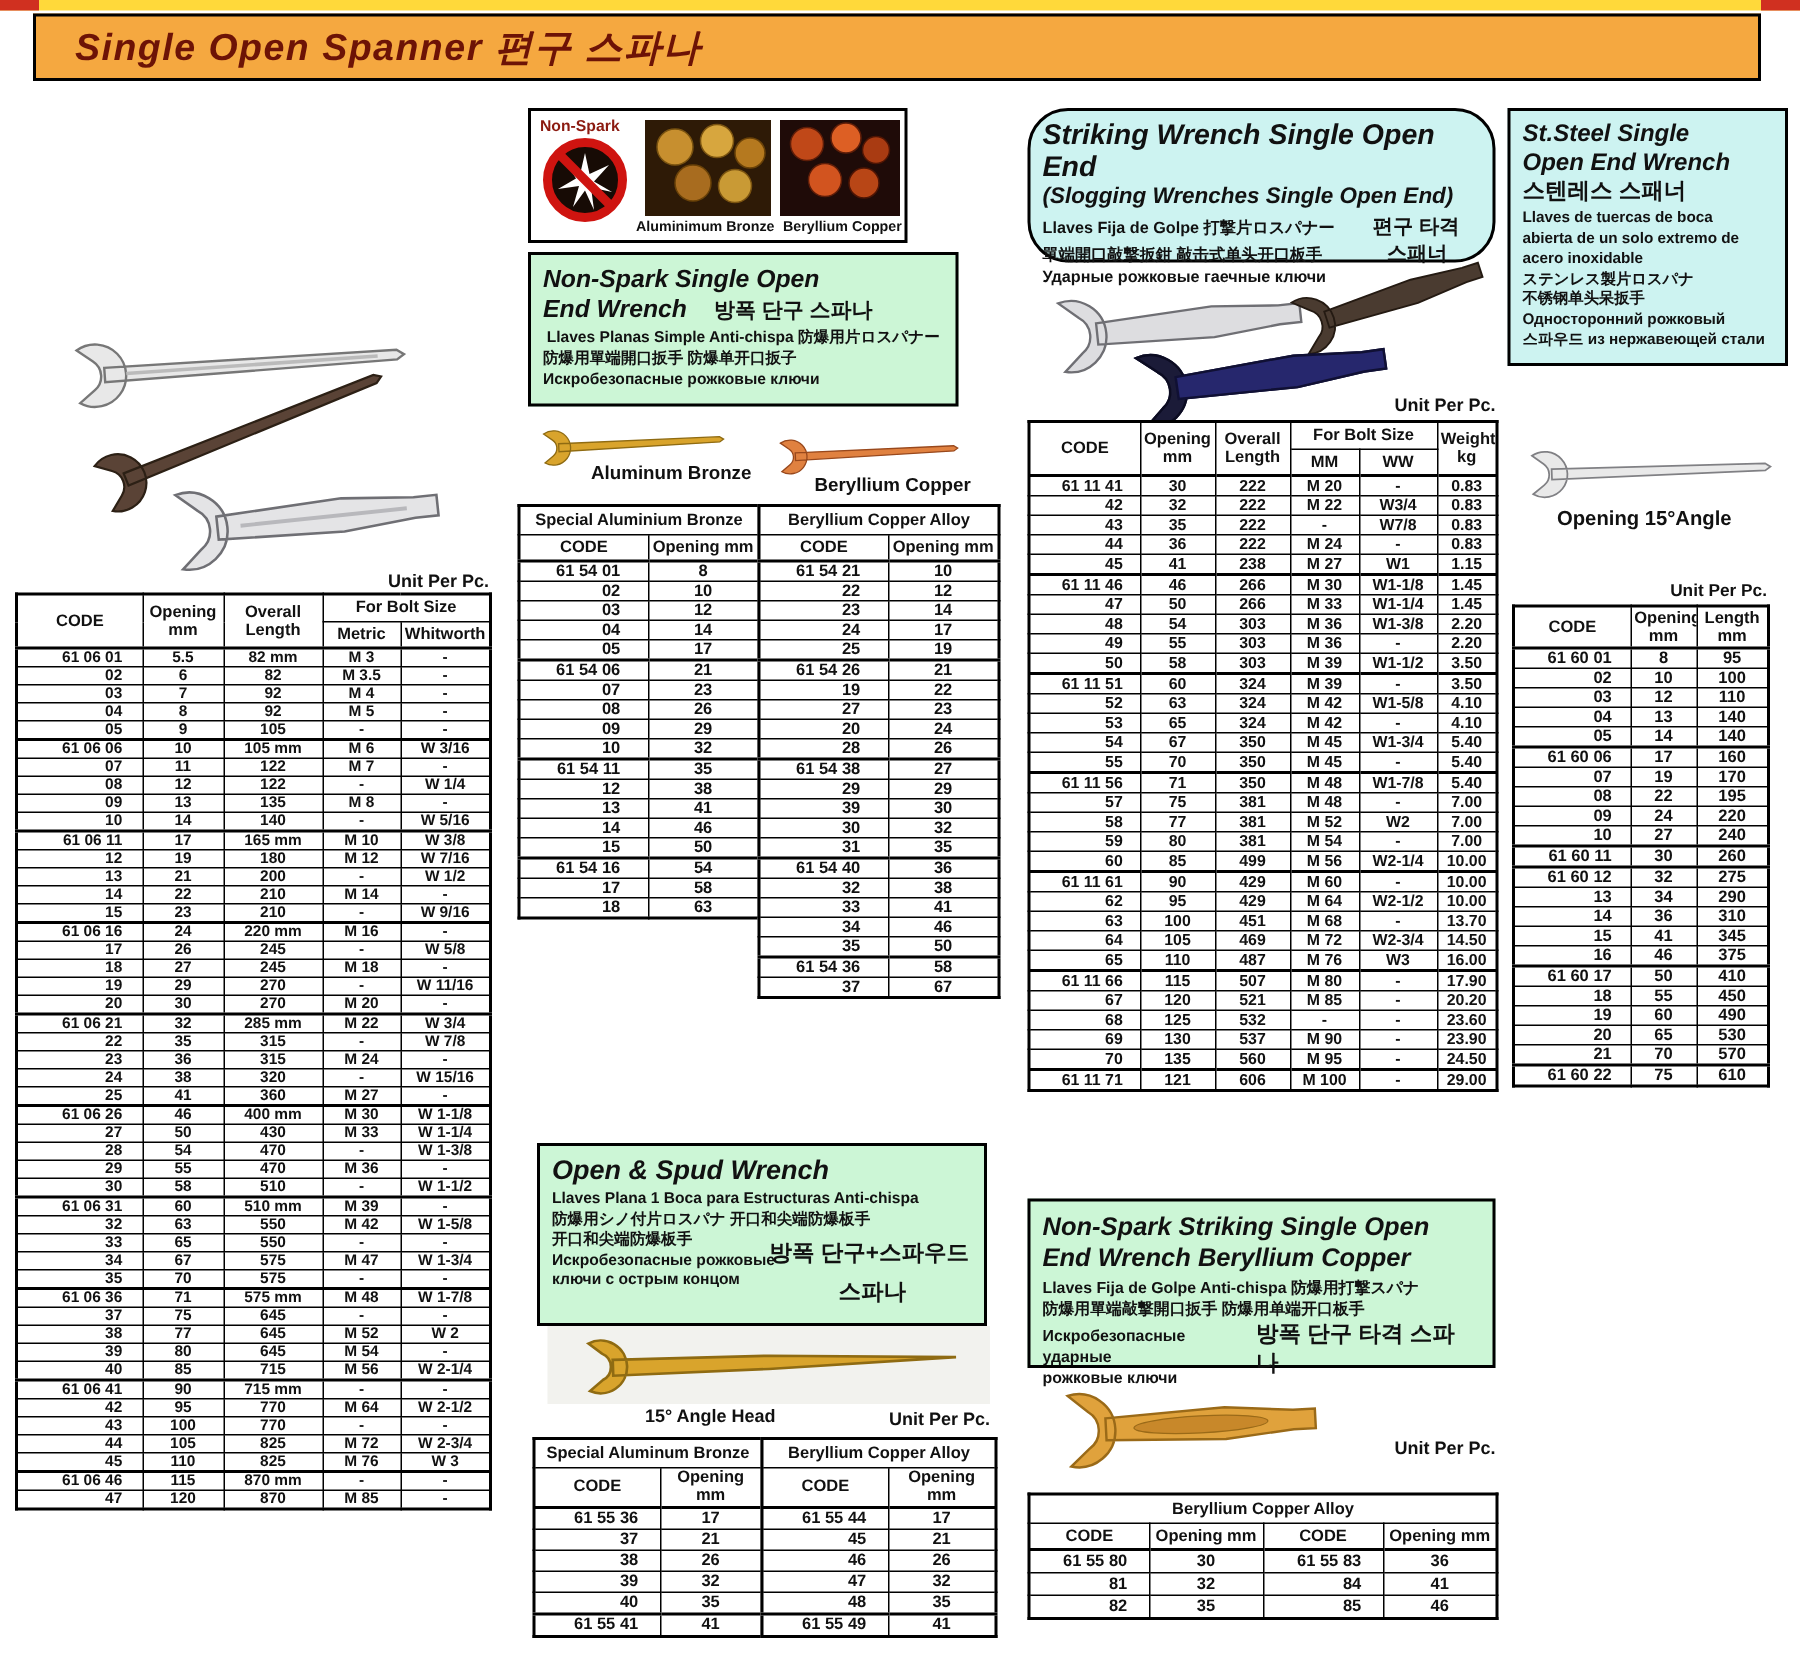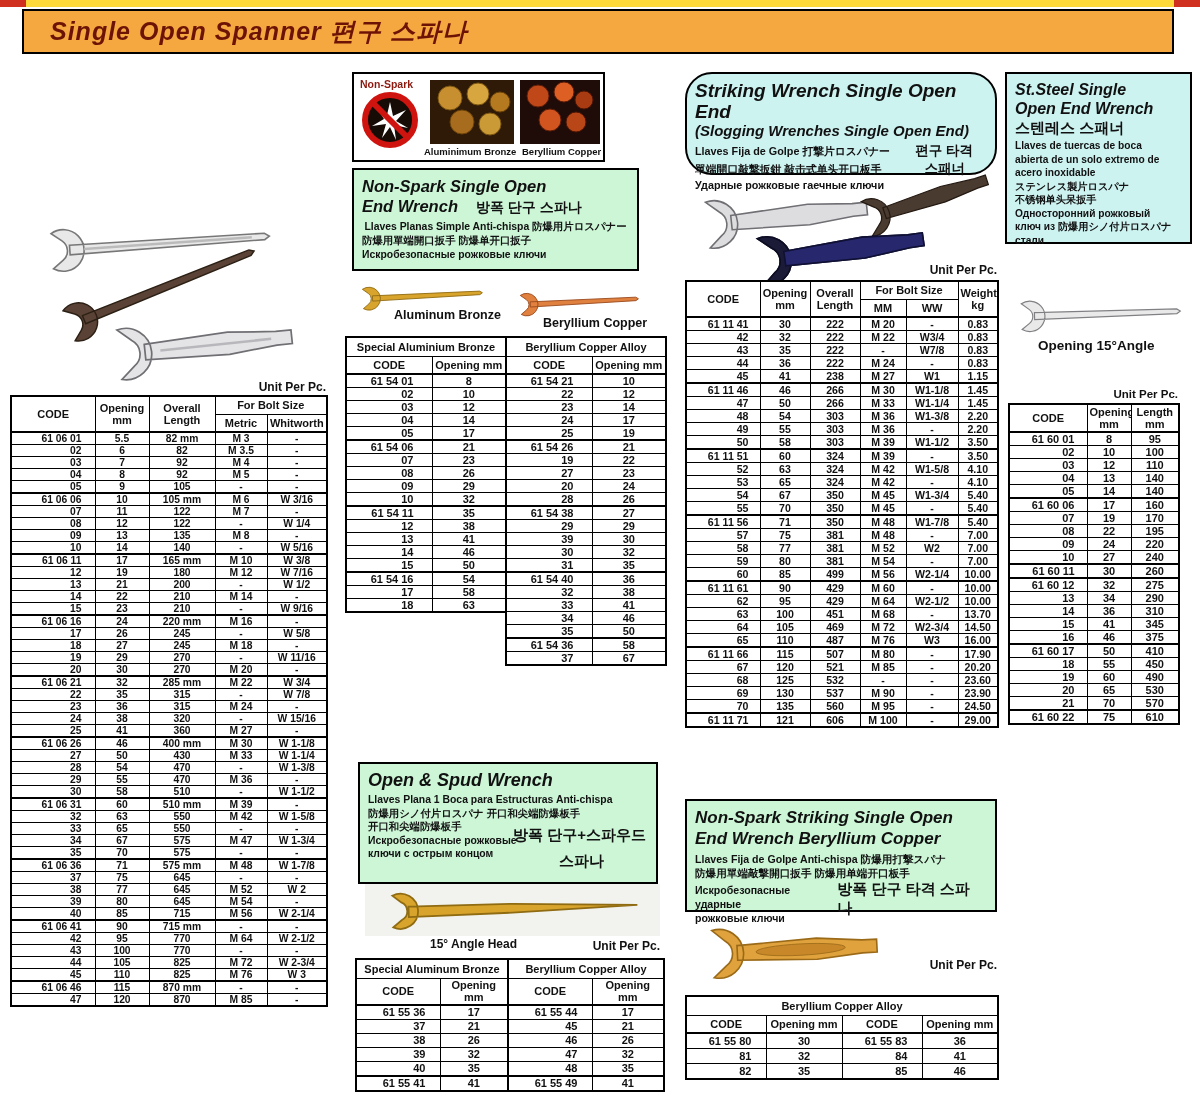--- a/index.html
+++ b/index.html
@@ -1140,21 +1140,21 @@
   <div class="box cyan" style="left:1005px;top:72px;width:187px;height:172px;">
     <div class="bt" style="font-size:16px;line-height:19px;">St.Steel Single</div>
     <div class="bt" style="font-size:16px;line-height:19px;">Open End Wrench</div>
     <div class="kor" style="font-size:15px;line-height:19px;">스텐레스 스패너</div>
     <div class="bd" style="font-size:10.2px;line-height:13.5px;margin-top:2px;">Llaves de tuercas de boca</div>
     <div class="bd" style="font-size:10.2px;line-height:13.5px;">abierta de un solo extremo de</div>
     <div class="bd" style="font-size:10.2px;line-height:13.5px;">acero inoxidable</div>
     <div class="bd" style="font-size:10.2px;line-height:13.5px;">ステンレス製片ロスパナ</div>
     <div class="bd" style="font-size:10.2px;line-height:13.5px;">不锈钢单头呆扳手</div>
     <div class="bd" style="font-size:10.2px;line-height:13.5px;">Односторонний рожковый</div>
-    <div class="bd" style="font-size:10.2px;line-height:13.5px;">ключ из 防爆用シノ付片ロスパナ стали</div>
+    <div class="bd" style="font-size:10.2px;line-height:13.5px;">스파우드 из нержавеющей стали</div>
   </div>
 
   <svg class="abs" style="left:1010px;top:294px;transform:rotate(-2deg);" width="175" height="40" viewBox="0 0 300 60">
     <path d="M20 8 A26 26 0 1 1 20 52 L33 42 A15 15 0 0 0 33 18 Z M42 24 L286 26 L292 30 L286 34 L42 36 Z" fill="#e9e9e9" stroke="#808084" stroke-width="2"></path>
   </svg>
   <span class="lbl" style="left:1038px;top:338px;font-size:13.5px;">Opening 15°Angle</span>
   <div class="unit" style="left:1058px;top:388px;font-size:11.5px;">Unit Per Pc.</div>
 
   <table class="t t-ss" style="left:1008px;top:403px;width:170px;">
     <colgroup>

